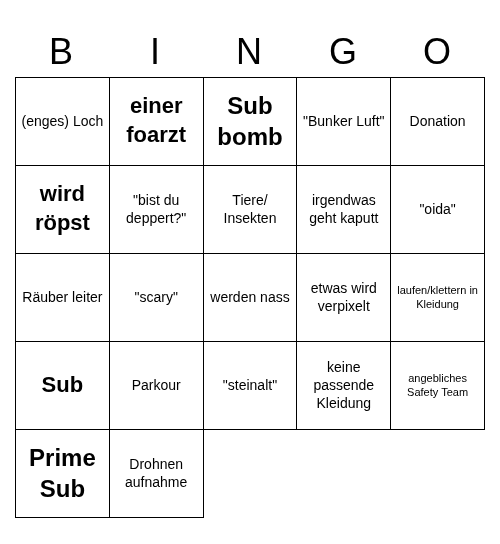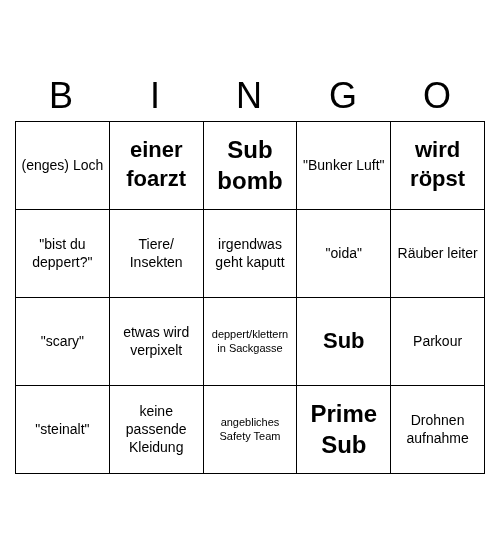--- a/index.html
+++ b/index.html
@@ -81,29 +81,31 @@
     <div class="bingo-header-cell">I</div>
     <div class="bingo-header-cell">N</div>
     <div class="bingo-header-cell">G</div>
     <div class="bingo-header-cell">O</div>
   </div>
   <div class="bingo-grid" id="grid-container">
   <div class="bingo-cell">(enges) Loch</div>
       <div class="bingo-cell large-text">einer foarzt</div>
       <div class="bingo-cell medium-text">Sub bomb</div>
       <div class="bingo-cell">"Bunker Luft"</div>
+      <div class="bingo-cell">Donation</div>
       <div class="bingo-cell large-text">wird röpst</div>
       <div class="bingo-cell">"bist du deppert?"</div>
       <div class="bingo-cell">Tiere/ Insekten</div>
       <div class="bingo-cell">irgendwas geht kaputt</div>
       <div class="bingo-cell">"oida"</div>
       <div class="bingo-cell">Räuber leiter</div>
       <div class="bingo-cell">"scary"</div>
+      <div class="bingo-cell">werden nass</div>
       <div class="bingo-cell">etwas wird verpixelt</div>
-      <div class="bingo-cell small-text">deppert/klettern in Sackgasse</div>
+      <div class="bingo-cell small-text">laufen/klettern in Kleidung</div>
       <div class="bingo-cell large-text">Sub</div>
       <div class="bingo-cell">Parkour</div>
       <div class="bingo-cell">"steinalt"</div>
       <div class="bingo-cell">keine passende Kleidung</div>
       <div class="bingo-cell small-text">angebliches Safety Team</div>
       <div class="bingo-cell medium-text">Prime Sub</div>
       <div class="bingo-cell">Drohnen aufnahme</div>
     </div>
 </div>
 

